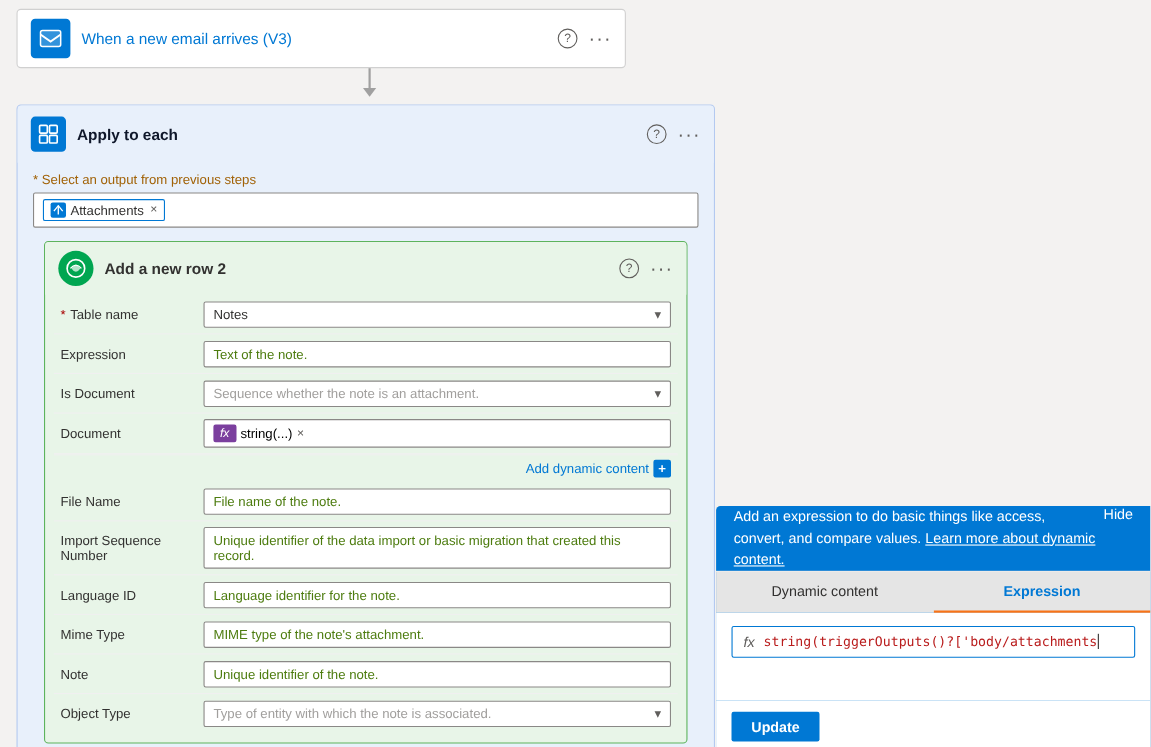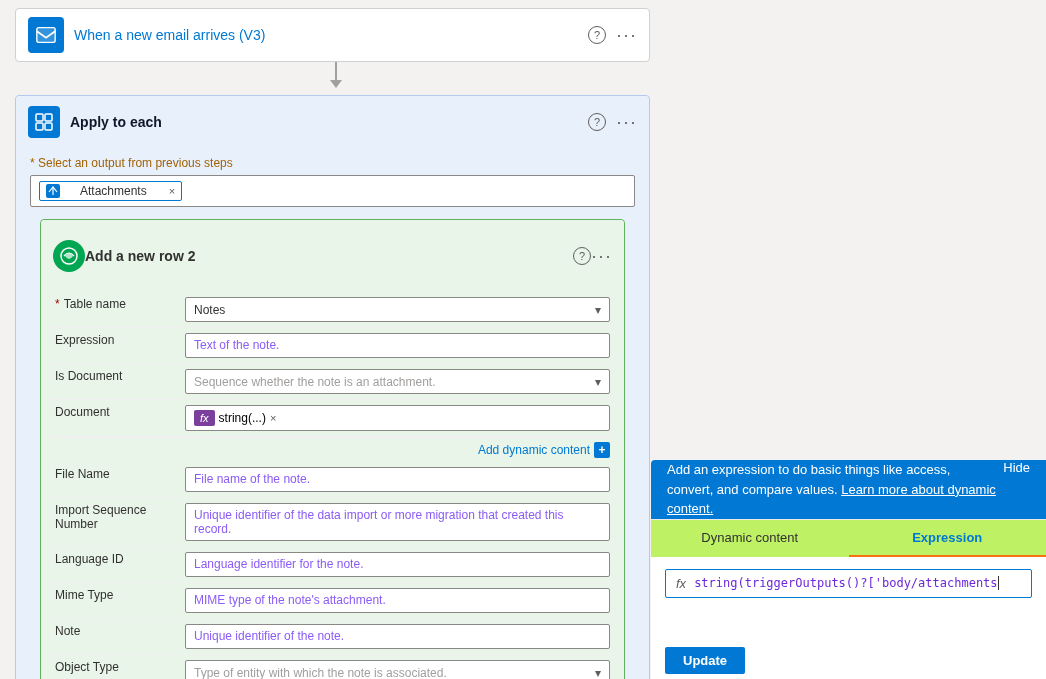--- a/index.html
+++ b/index.html
@@ -19,21 +19,21 @@
       background: #f3f2f1;
       position: relative;
       overflow: hidden;
     }
 
     
     .trigger-block {
       position: absolute;
       top: 8px;
       left: 15px;
-      width: 635px;
+      width: 554px;
       background: #fff;
       border: 1px solid #d0d0d0;
       border-radius: 4px;
       display: flex;
       align-items: center;
       padding: 8px 12px;
       gap: 10px;
     }
     .trigger-icon {
       width: 36px;
@@ -133,21 +133,21 @@
       display: flex;
       align-items: center;
       gap: 6px;
     }
     .attachments-badge {
       background: #fff;
       border: 1px solid #0078d4;
       border-radius: 2px;
       display: flex;
       align-items: center;
-      gap: 20px;
+      gap: 4px;
       padding: 2px 6px;
       font-size: 12px;
       color: #323130;
     }
     .badge-icon {
       width: 14px;
       height: 14px;
       background: #0078d4;
       border-radius: 2px;
       display: flex;
@@ -164,22 +164,22 @@
     
     .add-row-block {
       margin: 12px 10px 0 10px;
       background: #e8f5e8;
       border: 1px solid #5db35d;
       border-radius: 4px;
     }
     .add-row-header {
       display: flex;
       align-items: center;
-      padding: 20px 12px;
-      gap: 0;
+      padding: 8px 12px;
+      gap: 10px;
       background: #e8f5e8;
       border-radius: 4px 4px 0 0;
     }
     .add-row-icon {
       width: 32px;
       height: 32px;
       background: #00a651;
       border-radius: 50%;
       display: flex;
       align-items: center;
@@ -192,20 +192,21 @@
       font-weight: 600;
       color: #323130;
     }
     .add-row-body {
       padding: 0 8px 8px 8px;
     }
 
     
     .form-row {
       display: flex;
+      align-items: center;
       padding: 5px 6px;
       border-bottom: 1px solid #f0f0f0;
       min-height: 36px;
     }
     .form-row:last-child { border-bottom: none; }
     .form-label {
       width: 130px;
       font-size: 12px;
       color: #323130;
       flex-shrink: 0;
@@ -233,21 +234,21 @@
       display: flex;
       align-items: center;
       justify-content: space-between;
     }
     .form-input-ghost {
       flex: 1;
       border: 1px solid #8a8886;
       border-radius: 2px;
       padding: 4px 8px;
       font-size: 12px;
-      color: #8b5cf6;
+      color: #4d7c0f;
       background: #fff;
     }
     .chevron-icon {
       color: #605e5c;
       font-size: 12px;
     }
     .fx-badge {
       display: inline-flex;
       align-items: center;
       gap: 4px;
@@ -331,21 +332,21 @@
       color: #fff;
       font-size: 13px;
       cursor: pointer;
       white-space: nowrap;
       background: none;
       border: none;
     }
 
     .right-panel-tabs {
       display: flex;
-      background: #bef264;
+      background: #e5e5e5;
       border-top: 1px solid #edebe9;
     }
     .right-tab {
       flex: 1;
       padding: 10px 0;
       text-align: center;
       font-size: 13px;
       color: #323130;
       cursor: pointer;
       border-bottom: 2px solid transparent;
@@ -371,21 +372,21 @@
       background: #fff;
     }
     .fx-label {
       font-style: italic;
       color: #605e5c;
       font-size: 13px;
       flex-shrink: 0;
     }
     .expression-text {
       font-size: 12px;
-      color: #6d28d9;
+      color: #b91c1c;
       font-family: Consolas, monospace;
       flex: 1;
       overflow: hidden;
       white-space: nowrap;
     }
     .cursor-bar {
       display: inline-block;
       width: 1px;
       height: 14px;
       background: #323130;
@@ -539,21 +540,21 @@
             </div>
           </div>
 
           <div class="form-row">
             <div class="form-label">File Name</div>
             <div class="form-input-ghost">File name of the note.</div>
           </div>
 
           <div class="form-row">
             <div class="form-label">Import Sequence Number</div>
-            <div class="form-input-ghost">Unique identifier of the data import or more migration that created this record.</div>
+            <div class="form-input-ghost">Unique identifier of the data import or basic migration that created this record.</div>
           </div>
 
           <div class="form-row">
             <div class="form-label">Language ID</div>
             <div class="form-input-ghost">Language identifier for the note.</div>
           </div>
 
           <div class="form-row">
             <div class="form-label">Mime Type</div>
             <div class="form-input-ghost">MIME type of the note's attachment.</div>

